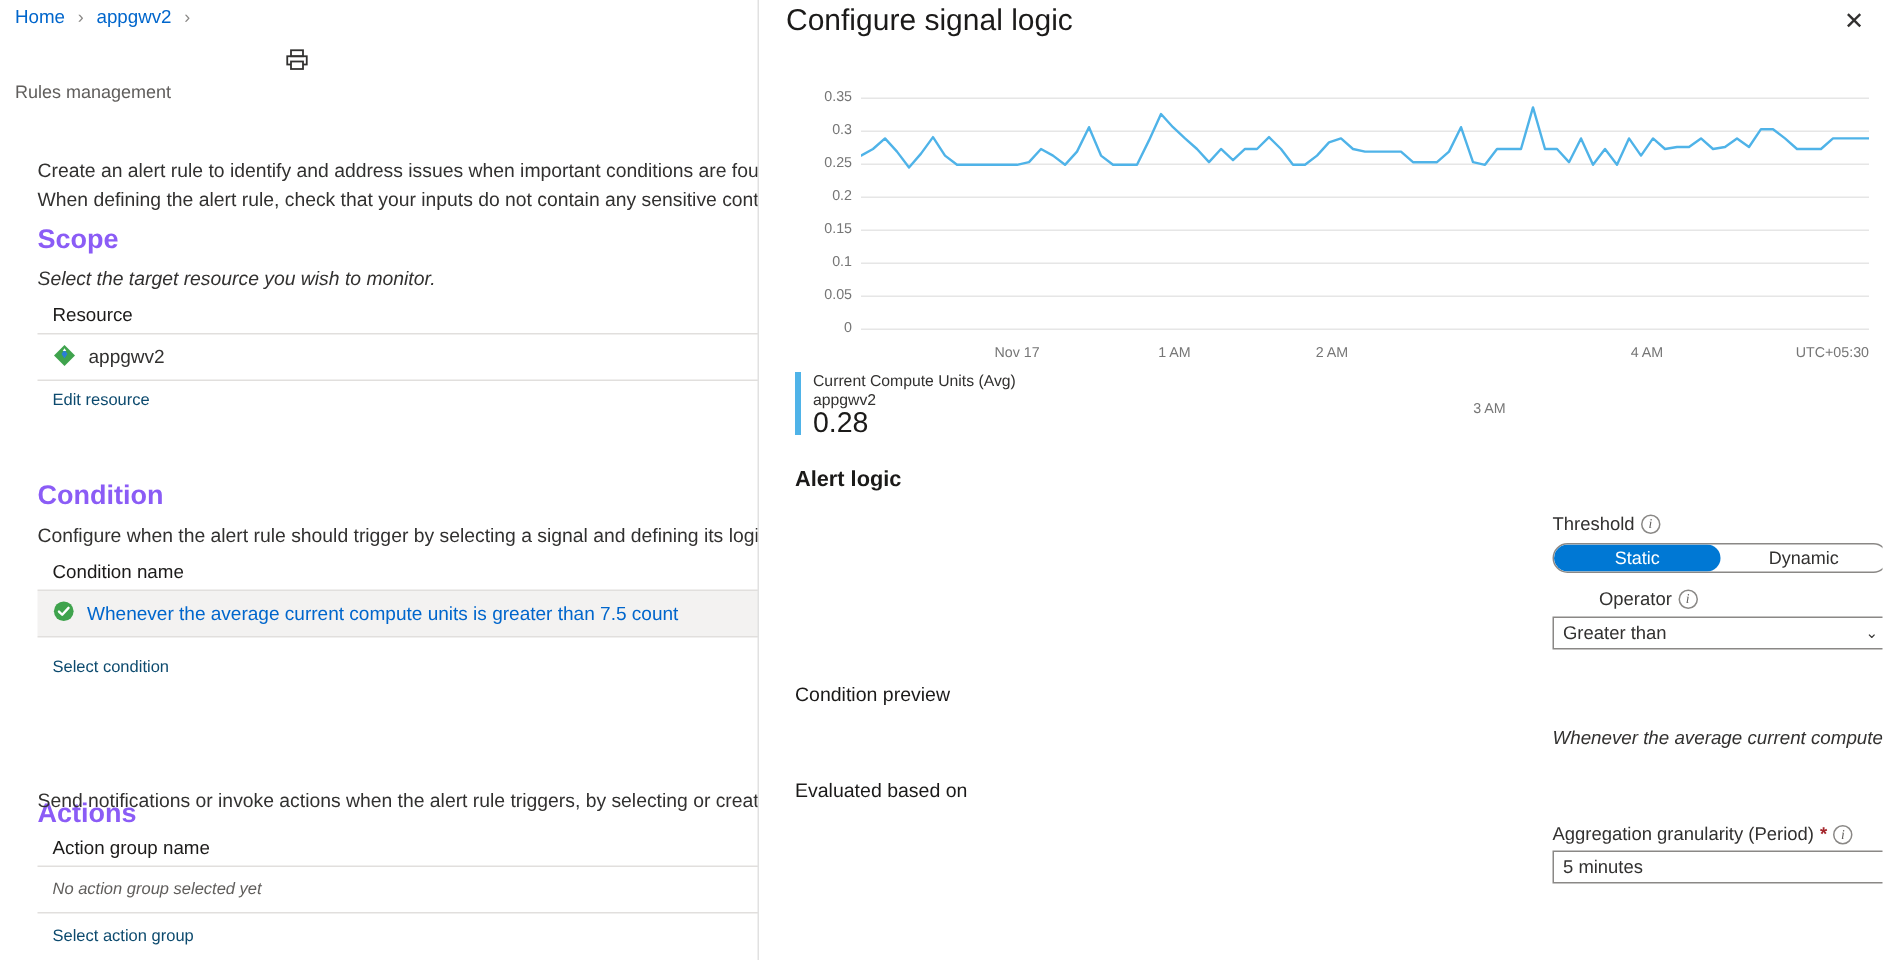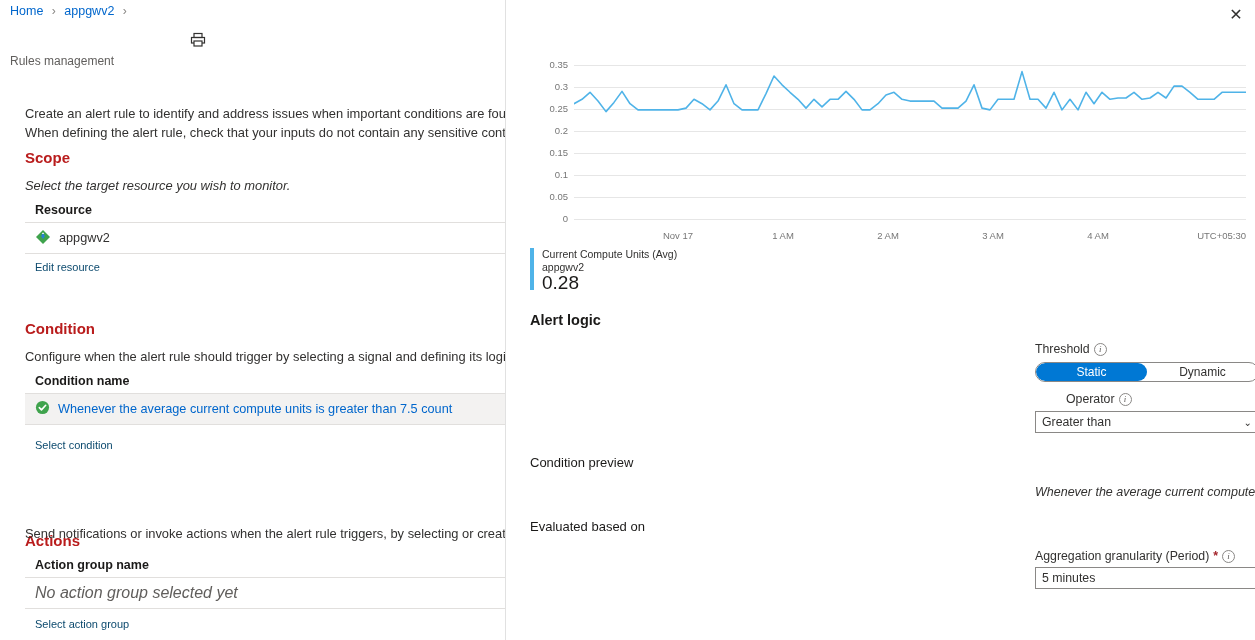--- a/index.html
+++ b/index.html
@@ -49,45 +49,45 @@
 
   .intro-text {
     position: absolute; left: 25px; top: 104px;
     width: 500px;
     font-size: 12.9px; line-height: 19px; color: #323130;
     white-space: nowrap;
   }
 
   .sec-head {
     position: absolute; left: 25px;
-    font-size: 15px; font-weight: 600; color: #b91c1c;
+    font-size: 18px; font-weight: 600; color: #8b5cf6;
   }
   .sec-desc {
     position: absolute; left: 25px;
     font-size: 12.9px; color: #323130; white-space: nowrap;
   }
   .col-head {
     position: absolute; left: 35px;
-    font-size: 12.5px; font-weight: 700; color: #1b1a19;
+    font-size: 12.5px; font-weight: 400; color: #1b1a19;
   }
   .tbl-rule {
     position: absolute; left: 25px; width: 481px; height: 1px;
     background: #e1dfdd;
   }
   .tbl-row {
     position: absolute; left: 25px; width: 481px; height: 30px;
   }
   .row-shaded { background: #f3f2f1; }
   .row-inner {
     position: absolute; left: 10px; top: 0;
     height: 30px; display: flex; align-items: center; gap: 8px;
     font-size: 12.7px;
   }
   .row-link { color: #0066cc; cursor: pointer; }
-  .row-italic { font-style: italic; color: #605e5c; font-size: 16px; text-align: center; }
+  .row-italic { font-style: italic; color: #605e5c; font-size: 11px; text-align: center; }
   .act-link {
     position: absolute; left: 35px;
     font-size: 11px; color: #0c4a6e; cursor: pointer;
   }
 
   
   #right-panel {
     position: absolute; left: 506px; top: 0;
     width: 749px; height: 640px;
     background: #ffffff;
@@ -262,20 +262,21 @@
       </div>
     </div>
     <div class="tbl-rule" style="top:608px;"></div>
     <div class="act-link" style="top:618px;">Select action group</div>
   </div>
 
   <div id="panel-divider"></div>
 
   <div id="right-panel">
 
+    <div class="blade-title">Configure signal logic</div>
     <div class="blade-close">✕</div>
 
     <div id="chart-box">
       <div class="grid-line" style="top:10px;"></div>
       <div class="grid-line" style="top:32px;"></div>
       <div class="grid-line" style="top:54px;"></div>
       <div class="grid-line" style="top:76px;"></div>
       <div class="grid-line" style="top:98px;"></div>
       <div class="grid-line" style="top:120px;"></div>
       <div class="grid-line" style="top:142px;"></div>
@@ -290,21 +291,21 @@
       <div class="y-tick" style="top:136px;">0.05</div>
       <div class="y-tick" style="top:158px;">0</div>
 
       <svg id="plot-svg" width="672" height="170" viewBox="0 0 672 170" preserveAspectRatio="none">
         <polyline id="series-line" fill="none" stroke="#4fb3e8" stroke-width="1.6" stroke-linejoin="round" stroke-linecap="round" points="0.00,48.72 8.00,44.32 16.00,37.28 24.00,46.08 32.00,56.64 40.00,47.40 48.00,36.40 56.00,48.72 64.00,54.88 72.00,54.88 80.00,54.88 88.00,54.88 96.00,54.88 104.00,54.88 112.00,53.12 120.00,44.32 128.00,48.72 136.00,54.88 144.00,46.08 152.00,29.80 160.00,48.72 168.00,54.88 176.00,54.88 184.00,54.88 192.00,38.60 200.00,21.00 208.00,29.80 216.00,37.28 224.00,44.32 232.00,53.12 240.00,44.32 248.00,51.80 256.00,44.32 264.00,44.32 272.00,36.40 280.00,44.32 288.00,54.88 296.00,54.88 304.00,48.72 312.00,39.92 320.00,37.28 328.00,44.32 336.00,46.08 344.00,46.08 352.00,46.08 360.00,46.08 368.00,53.12 376.00,53.12 384.00,53.12 392.00,46.08 400.00,29.80 408.00,53.12 416.00,54.88 424.00,44.32 432.00,44.32 440.00,44.32 448.00,16.60 456.00,44.32 464.00,44.32 472.00,53.12 480.00,37.28 488.00,54.88 496.00,44.32 504.00,54.88 512.00,37.28 520.00,48.72 528.00,37.28 536.00,44.32 544.00,43.00 552.00,43.00 560.00,37.28 568.00,44.32 576.00,43.00 584.00,37.28 592.00,43.00 600.00,31.12 608.00,31.12 616.00,37.28 624.00,44.32 632.00,44.32 640.00,44.32 648.00,37.28 656.00,37.28 664.00,37.28 672.00,37.28"></polyline>
       </svg>
 
       <div class="x-tick" style="left:148px;">Nov 17</div>
       <div class="x-tick" style="left:253px;">1 AM</div>
       <div class="x-tick" style="left:358px;text-align:center;">2 AM</div>
-      <div class="x-tick" style="left:463px;">3 AM</div>
+      <div class="x-tick" style="left:463px;margin-top:37px;">3 AM</div>
       <div class="x-tick" style="left:568px;">4 AM</div>
       <div class="tz-label">UTC+05:30</div>
     </div>
 
     <div id="legend">
       <div class="legend-bar"></div>
       <div class="legend-t1">Current Compute Units (Avg)</div>
       <div class="legend-t2">appgwv2</div>
       <div class="legend-val">0.28</div>
     </div>

